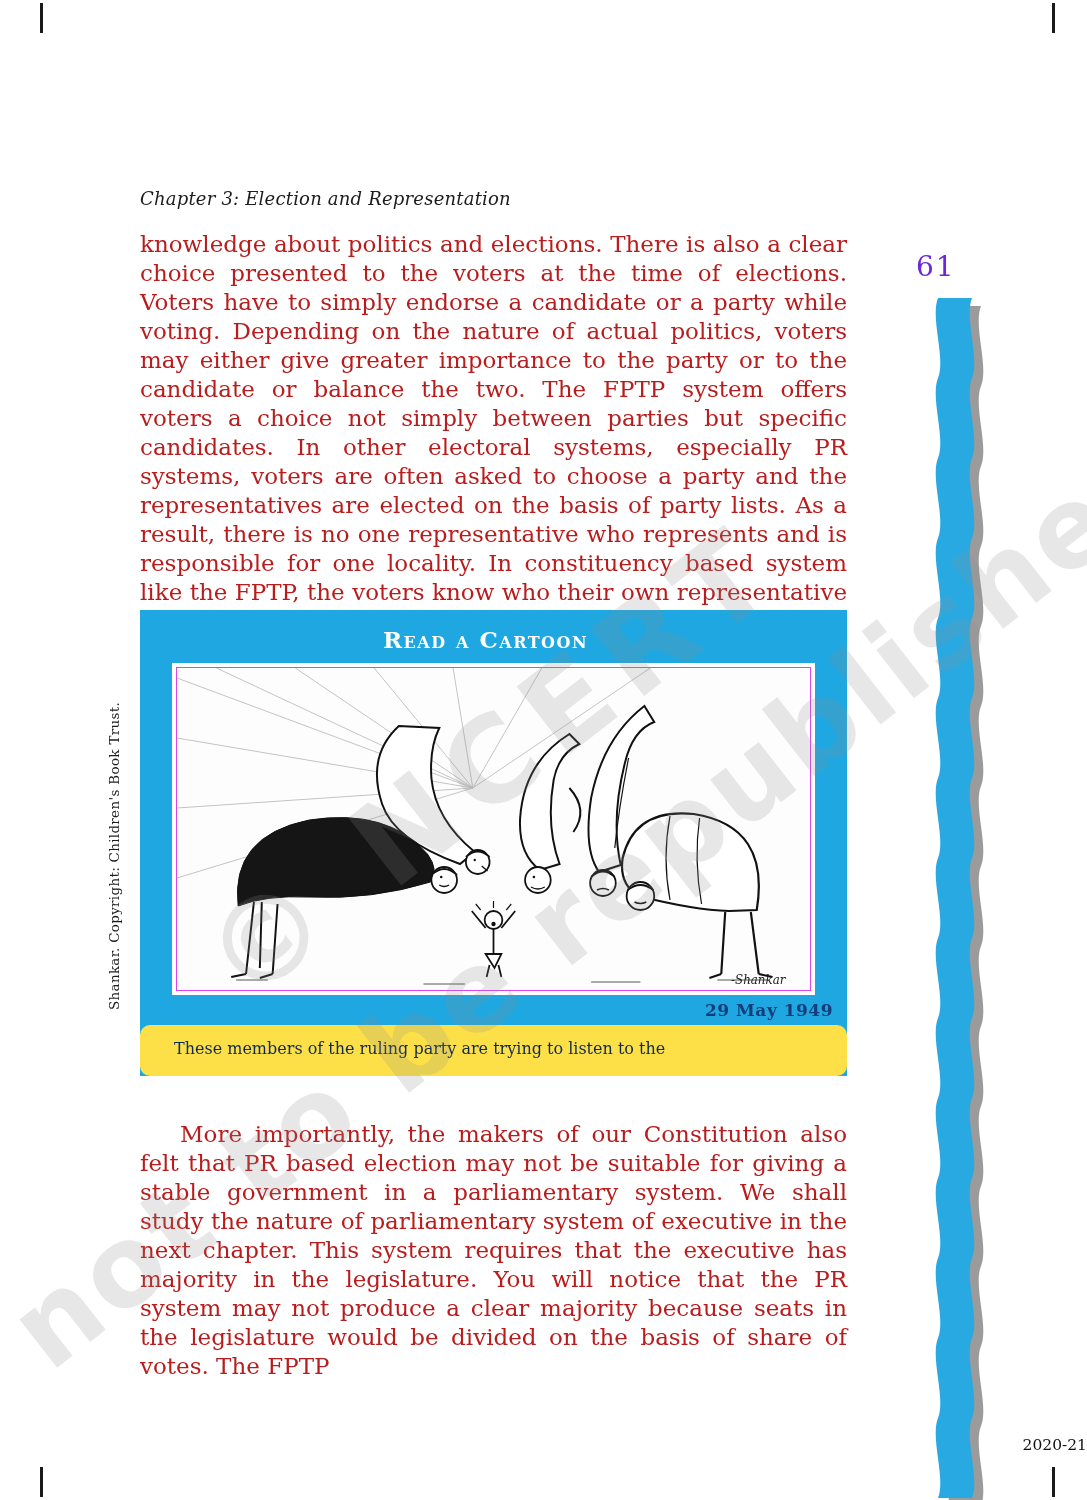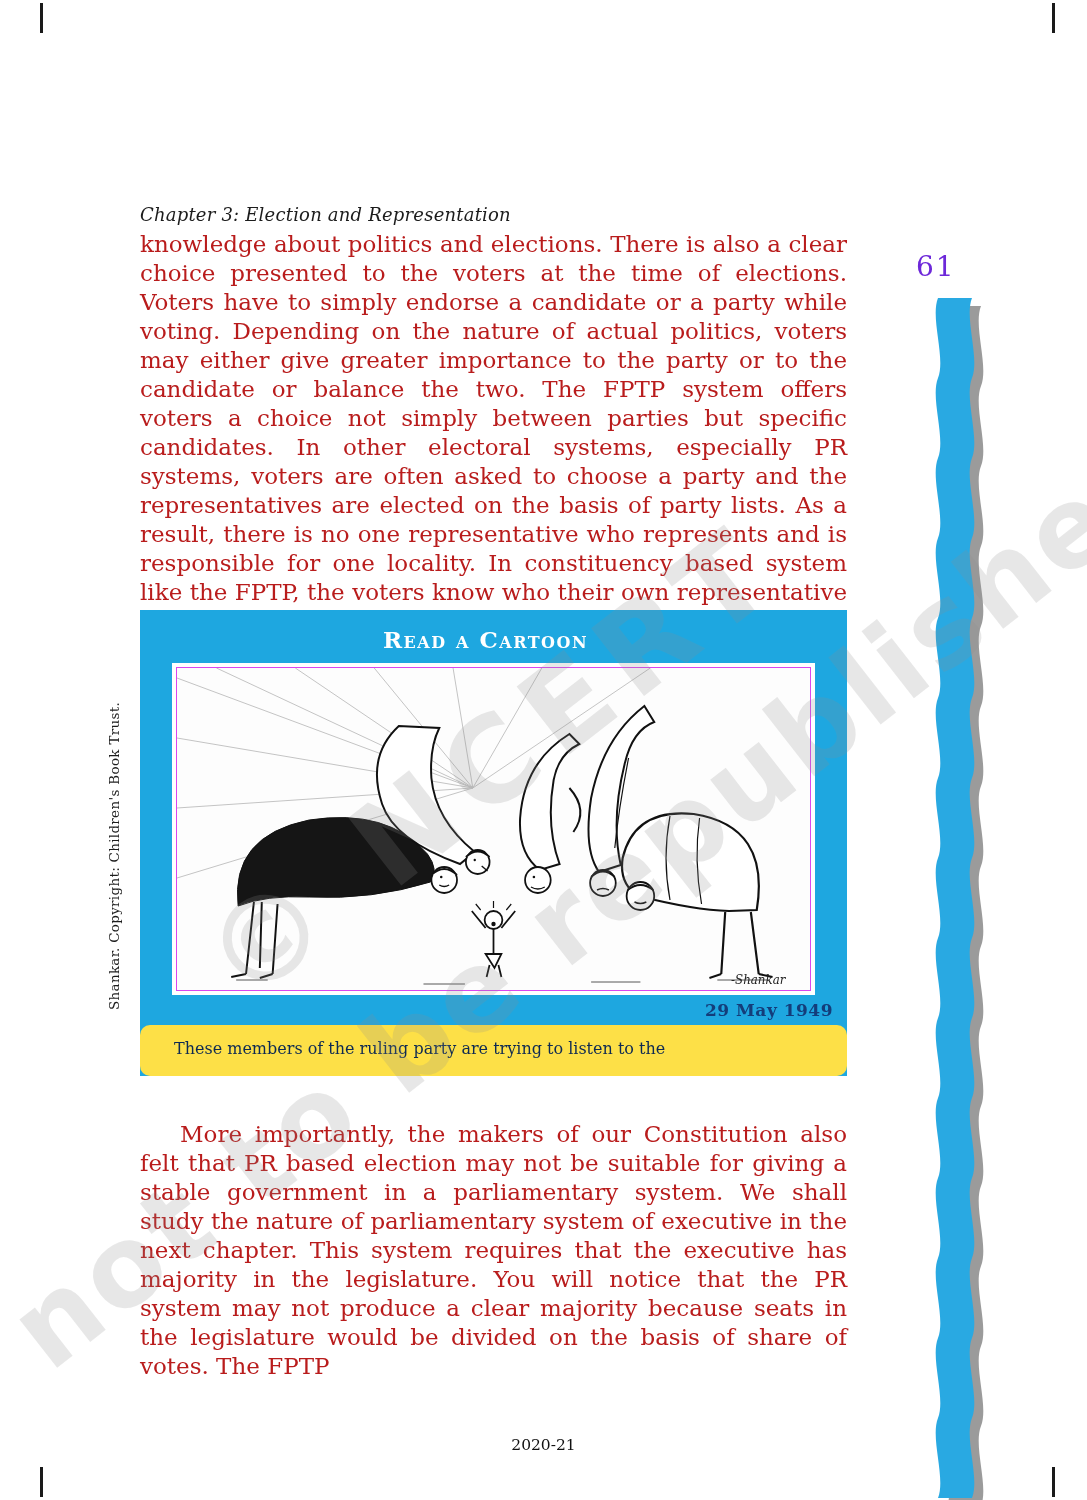--- a/index.html
+++ b/index.html
@@ -11,21 +11,21 @@
     overflow:hidden;
     margin:0 auto;
   }
   .crop-mark{position:absolute;width:3px;height:30px;background:#1a1a1a;}
   .crop-tl{left:40px;top:3px;}
   .crop-tr{left:1052px;top:3px;}
   .crop-bl{left:40px;top:1467px;}
   .crop-br{left:1052px;top:1467px;}
 
   .chapter-header{
-    position:absolute;left:140px;top:204px;
+    position:absolute;left:140px;top:188px;
     font-style:italic;font-size:18px;color:#1c1c1c;letter-spacing:.2px;
   }
   .para{
     position:absolute;left:140px;width:707px;
     font-size:23px;line-height:29px;text-align:justify;color:#b91c1c;
   }
   .para-1{top:230px;}
   .para-2{top:1120px;text-indent:40px;}
 
   .page-number{
@@ -59,21 +59,21 @@
   .cartoon-caption span{display:block;}
 
   .cartoon-credit{
     position:absolute;left:106px;top:608px;height:402px;
     writing-mode:vertical-rl;transform:rotate(180deg);
     font-size:13.5px;color:#1c1c1c;letter-spacing:.3px;
   }
 
   .footer{
     position:absolute;left:0;top:1436px;width:1087px;
-    text-align:center;font-size:15.5px;color:#111;
+    text-align:right;font-size:15.5px;color:#111;
   }
 
   .watermark{
     position:absolute;left:50%;top:830px;
     transform:translate(-50%,-50%) rotate(-38deg);
     text-align:center;z-index:9;pointer-events:none;
     color:#8d8d8d;opacity:.20;
     font-family:"DejaVu Sans","Liberation Sans",sans-serif;
     font-weight:bold;white-space:nowrap;
   }

